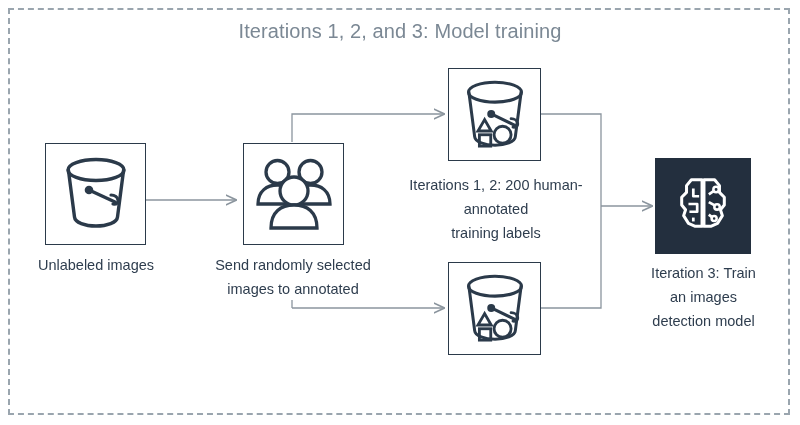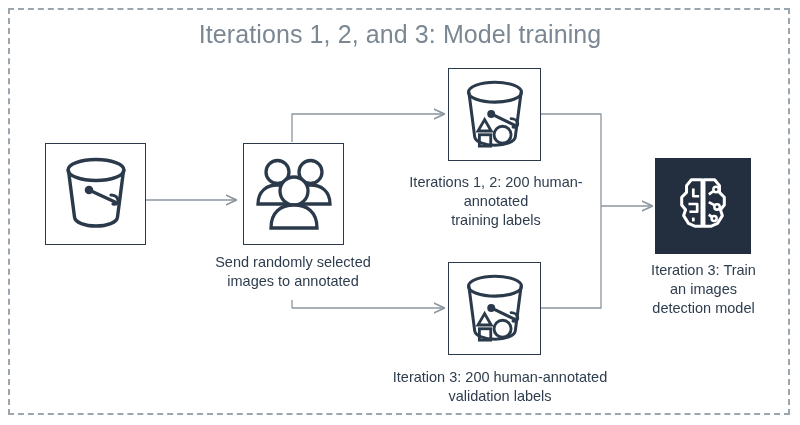--- a/index.html
+++ b/index.html
@@ -23,21 +23,21 @@
     height: 407px;
     border: 2px dashed #9aa5ae;
     box-sizing: border-box;
   }
   .title {
     position: absolute;
     left: 0;
     top: 20px;
     width: 800px;
     text-align: center;
-    font-size: 25px;
+    font-size: 20px;
     color: #7b8894;
     letter-spacing: 0.1px;
     white-space: nowrap;
   }
   .node-box {
     position: absolute;
     box-sizing: border-box;
     border: 1.6px solid #2b3a4a;
     background: #ffffff;
     display: flex;
@@ -49,21 +49,21 @@
     box-sizing: border-box;
     background: #232f3e;
     display: flex;
     align-items: center;
     justify-content: center;
   }
   .caption {
     position: absolute;
     text-align: center;
     font-size: 14.5px;
-    line-height: 19px;
+    line-height: 24px;
     color: #2e3d4e;
     white-space: pre-line;
   }
   .svg-layer {
     position: absolute;
     left: 0;
     top: 0;
     width: 800px;
     height: 425px;
     pointer-events: none;
@@ -108,20 +108,21 @@
     <span>
       <svg width="74" height="78" viewBox="0 0 74 78">
         <ellipse cx="37" cy="17" rx="28" ry="10.5" fill="none" stroke="#2b3a4a" stroke-width="3.4"></ellipse>
         <path d="M9.4,17 L15.5,64 C16,69.5 26,73 37,73 C48,73 58,69.5 58.5,64 L64.6,17" fill="none" stroke="#2b3a4a" stroke-width="3.4" stroke-linecap="round"></path>
         <path d="M30,37 L56,49" fill="none" stroke="#2b3a4a" stroke-width="3.4" stroke-linecap="round"></path>
         <circle cx="30" cy="37" r="4.3" fill="#2b3a4a"></circle>
         <path d="M52,42 C60,42 62,52 54,51" fill="none" stroke="#2b3a4a" stroke-width="3.2" stroke-linecap="round"></path>
       </svg>
     </span>
   </div>
+  <div class="caption" style="left:0px; top:253px; width:192px;">Unlabeled images</div>
 
   <div class="node-box" style="left:243px; top:143px; width:101px; height:102px;">
     <span>
       <svg width="80" height="76" viewBox="0 0 80 76">
         <circle cx="23.5" cy="18" r="11.5" fill="none" stroke="#2b3a4a" stroke-width="3.3"></circle>
         <path d="M4,50 C4,37 13,31 23.5,31 C34,31 43,37 43,50 Z" fill="#fff" stroke="#2b3a4a" stroke-width="3.3"></path>
         <circle cx="56.5" cy="18" r="11.5" fill="none" stroke="#2b3a4a" stroke-width="3.3"></circle>
         <path d="M37,50 C37,37 46,31 56.5,31 C67,31 76,37 76,50 Z" fill="#fff" stroke="#2b3a4a" stroke-width="3.3"></path>
         <circle cx="40" cy="37" r="14" fill="#fff" stroke="#2b3a4a" stroke-width="3.3"></circle>
         <path d="M17,74 C17,58 27,51 40,51 C53,51 63,58 63,74 Z" fill="#fff" stroke="#2b3a4a" stroke-width="3.3"></path>
@@ -156,22 +157,20 @@
         <path d="M9.4,17 L15.5,64 C16,69.5 26,73 37,73 C48,73 58,69.5 58.5,64 L64.6,17" fill="none" stroke="#2b3a4a" stroke-width="3.2" stroke-linecap="round"></path>
         <path d="M26,46 L19,58 L33,58 Z" fill="none" stroke="#2b3a4a" stroke-width="3"></path>
         <rect x="20.5" y="62" width="12" height="12" fill="none" stroke="#2b3a4a" stroke-width="3"></rect>
         <circle cx="45" cy="62" r="9" fill="none" stroke="#2b3a4a" stroke-width="3"></circle>
         <path d="M33,40 L58,52" fill="none" stroke="#2b3a4a" stroke-width="3.2" stroke-linecap="round"></path>
         <circle cx="33" cy="40" r="4.2" fill="#2b3a4a"></circle>
         <path d="M54,45 C62,45 64,55 56,54" fill="none" stroke="#2b3a4a" stroke-width="3" stroke-linecap="round"></path>
       </svg>
     </span>
   </div>
-  <div class="caption" style="left:340px; top:368px; width:320px;">Iteration 3: 200 human-annotated
-validation labels</div>
 
   <div class="model-box" style="left:655px; top:158px; width:96px; height:96px;">
     <span>
       <svg width="62" height="62" viewBox="0 0 64 64">
         <path d="M31,7 L20,7 L15,13 L15,20 L10,25 L10,33 L14,38 L12,44 L17,52 L24,55 L31,55 Z" fill="none" stroke="#ffffff" stroke-width="3.1" stroke-linejoin="round"></path>
         <path d="M33,7 L44,7 L49,13 L49,20 L54,25 L54,33 L50,38 L52,44 L47,52 L40,55 L33,55 Z" fill="none" stroke="#ffffff" stroke-width="3.1" stroke-linejoin="round"></path>
         <path d="M32,7 L32,55" stroke="#ffffff" stroke-width="3.1"></path>
         <path d="M22,16 L22,24 L28,24" fill="none" stroke="#ffffff" stroke-width="2.8" stroke-linejoin="round"></path>
         <path d="M17,32 L26,32 L26,40 L18,40" fill="none" stroke="#ffffff" stroke-width="2.8" stroke-linejoin="round"></path>
         <path d="M22,46 L22,50" stroke="#ffffff" stroke-width="2.8"></path>

